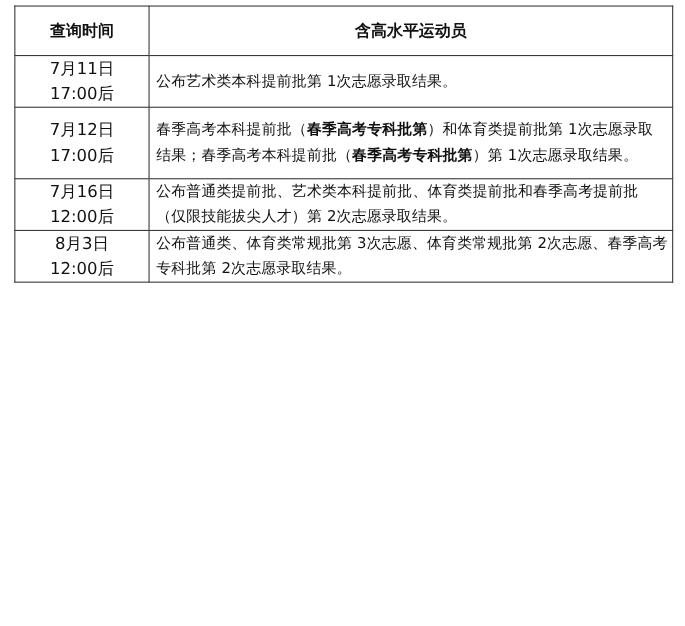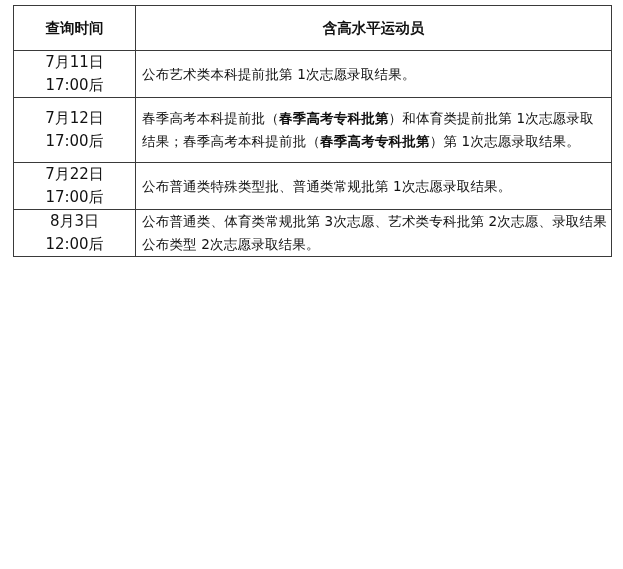--- a/index.html
+++ b/index.html
@@ -41,26 +41,26 @@
       </tr>
       <tr class="r3">
         <td class="time">
           <div>7月12日</div>
           <div>17:00后</div>
         </td>
         <td class="desc"><span>春季高考本科提前批（</span><b>春季高考专科批第</b><span>）和体育类提前批第 1次志愿录取结果；春季高考本科提前批（</span><b>春季高考专科批第</b><span>）第 1次志愿录取结果。</span></td>
       </tr>
       <tr class="r2">
         <td class="time">
-          <div>7月22日</div>
-          <div>17:00后</div>
+          <div>7月16日</div>
+          <div>12:00后</div>
         </td>
-        <td class="desc"><span>公布普通类特殊类型批、普通类常规批第 1次志愿录取结果。</span></td>
+        <td class="desc"><span>公布普通类提前批、艺术类本科提前批、体育类提前批和春季高考提前批（仅限技能拔尖人才）第 2次志愿录取结果。</span></td>
       </tr>
       <tr class="r2">
         <td class="time">
           <div>8月3日</div>
           <div>12:00后</div>
         </td>
-        <td class="desc"><span>公布普通类、体育类常规批第 3次志愿、艺术类专科批第 2次志愿、录取结果公布类型 2次志愿录取结果。</span></td>
+        <td class="desc"><span>公布普通类、体育类常规批第 3次志愿、体育类常规批第 2次志愿、春季高考专科批第 2次志愿录取结果。</span></td>
       </tr>
     </tbody>
 </table>
 
 </body></html>

